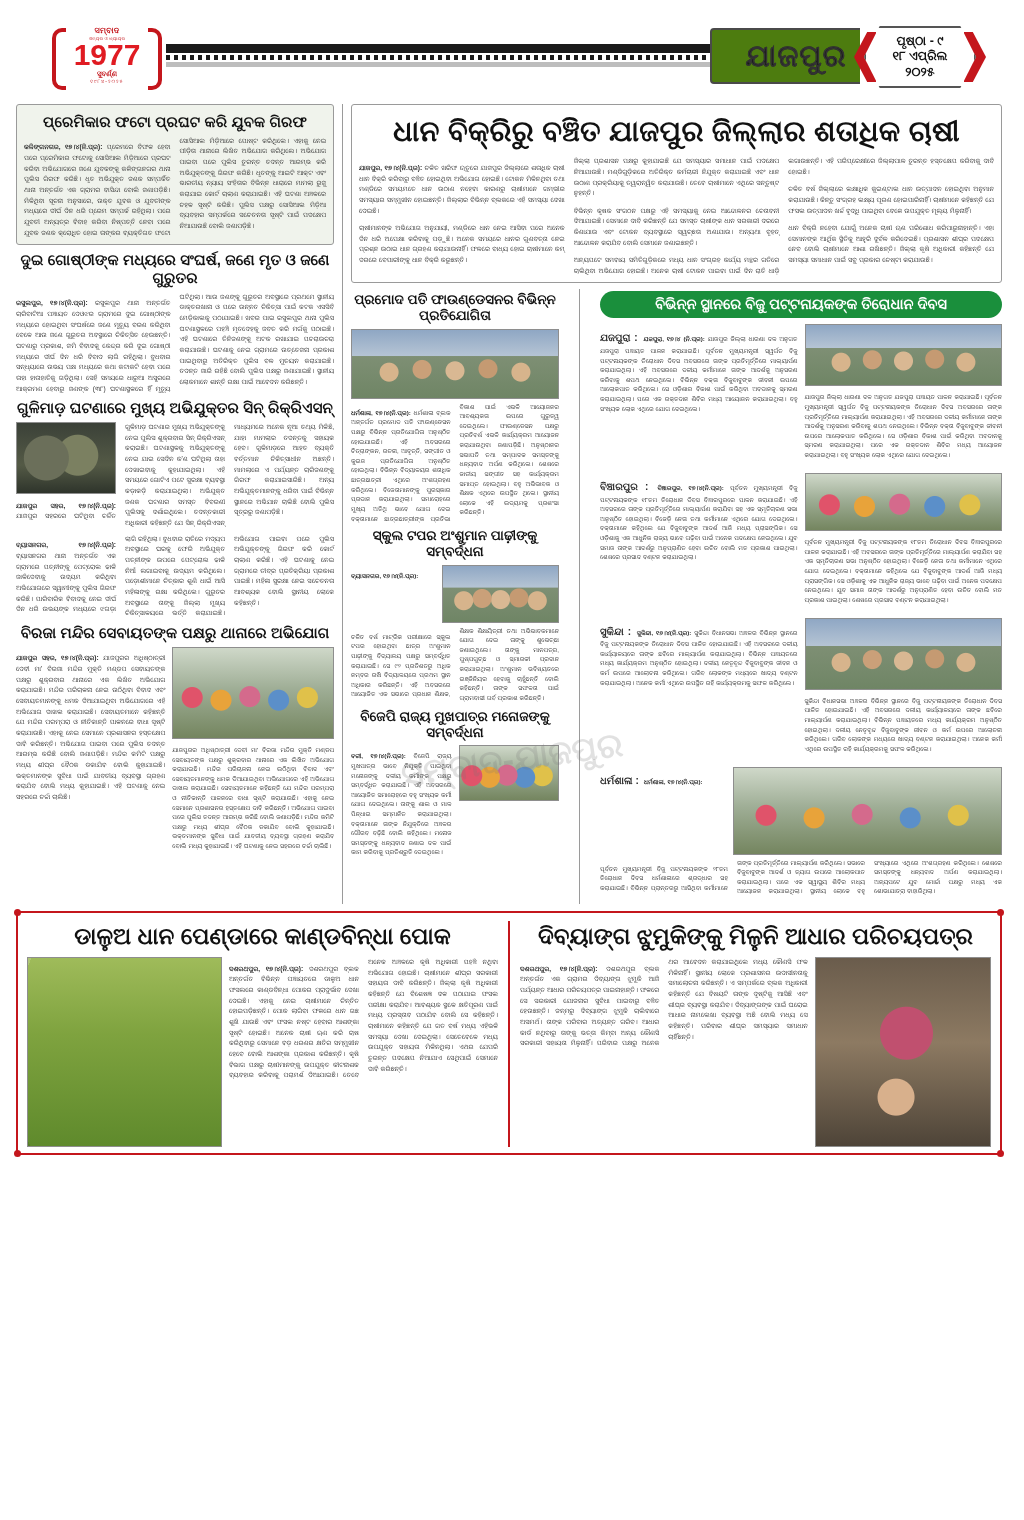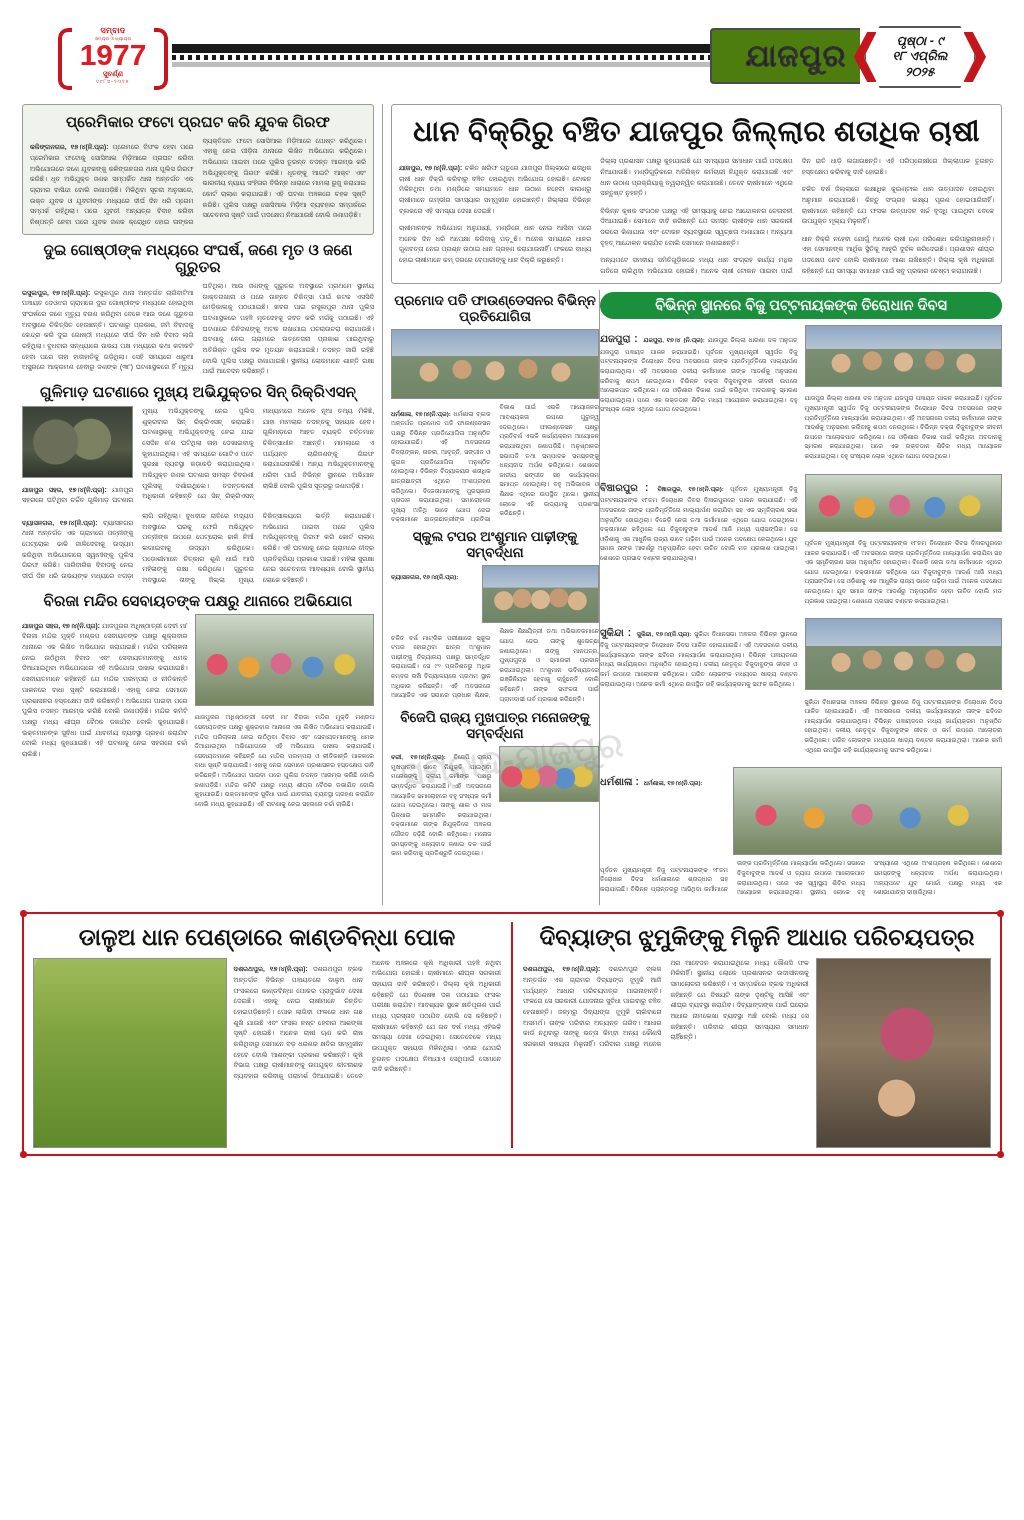--- a/index.html
+++ b/index.html
@@ -4,21 +4,21 @@
 <style>
   * { box-sizing: border-box; }
   html, body { margin:0; padding:0; }
   body {
     width:1024px; height:1520px;
     background:#ffffff;
     font-family:"Liberation Sans", sans-serif;
     color:#111;
     overflow:hidden;
   }
-  .page { position:relative; width:1024px; height:1520px; padding:14px 22px 10px 22px; }
+  .page { position:relative; width:1024px; height:1520px; padding:14px 22px 10px 16px; }
 
   
   .masthead { position:relative; height:84px; }
   .logo { position:absolute; left:36px; top:10px; width:110px; height:70px; text-align:center; }
   .logo .brk-l, .logo .brk-r {
     position:absolute; top:4px; width:14px; height:62px;
     border:4px solid #c4161c; }
   .logo .brk-l { left:0; border-right:none; border-radius:10px 0 0 10px; }
   .logo .brk-r { right:0; border-left:none; border-radius:0 10px 10px 0; }
   .logo .tiny-top { font-size:8px; color:#c4161c; font-weight:bold; letter-spacing:.3px; margin-top:2px;}
@@ -38,21 +38,21 @@
     background:#4d7c0f; border:2px solid #4a4a4a; border-radius:4px;
     display:flex; align-items:center; justify-content:center; padding:0 26px 0 18px;
   }
   .place-tag .name {
     font-size:30px; font-weight:bold; color:#1a1a1a; letter-spacing:1px;
     -webkit-text-stroke:0.4px #333;
   }
   .date-badge {
     position:absolute; right:22px; top:8px; width:120px; height:70px;
     display:flex; flex-direction:column; align-items:center; justify-content:center;
-    background:#fff; color:#111; text-align:center; line-height:1.25;font-style:italic;
+    background:#fff; color:#111; text-align:center; line-height:1.25;
   }
   .date-badge .lhex, .date-badge .rhex {
     position:absolute; top:10px; width:22px; height:50px; background:#c4161c;
   }
   .date-badge .lhex { left:-6px; clip-path:polygon(60% 0,100% 0,100% 100%,60% 100%,0 50%); }
   .date-badge .rhex { right:-6px; clip-path:polygon(0 0,40% 0,100% 50%,40% 100%,0 100%); }
   .date-badge .inner {
     position:relative; z-index:2; width:112px; height:62px; background:#fff;
     border:2px solid #555; clip-path:polygon(14% 0,86% 0,100% 50%,86% 100%,14% 100%,0 50%);
     display:flex; flex-direction:column; align-items:center; justify-content:center;
@@ -258,21 +258,21 @@
           </p>
           <p class="txt">ଚାଷୀମାନଙ୍କ ଅଭିଯୋଗ ଅନୁଯାୟୀ, ମଣ୍ଡିରେ ଧାନ ନେଇ ଆସିବା ପରେ ଅନେକ ଦିନ ଧରି ଅପେକ୍ଷା କରିବାକୁ ପଡ଼ୁଛି। ଅନେକ ସମୟରେ ଧାନର ଗୁଣବତ୍ତା ନେଇ ପ୍ରଶ୍ନ ଉଠାଇ ଧାନ ଗ୍ରହଣ କରାଯାଉନାହିଁ। ଫଳରେ ବାଧ୍ୟ ହୋଇ ଚାଷୀମାନେ କମ୍ ଦରରେ ବେପାରୀଙ୍କୁ ଧାନ ବିକ୍ରି କରୁଛନ୍ତି।</p>
           <p class="txt">ଜିଲ୍ଲା ପ୍ରଶାସନ ପକ୍ଷରୁ କୁହାଯାଇଛି ଯେ ସମସ୍ୟାର ସମାଧାନ ପାଇଁ ପଦକ୍ଷେପ ନିଆଯାଉଛି। ମଣ୍ଡିଗୁଡ଼ିକରେ ଅତିରିକ୍ତ କର୍ମଚାରୀ ନିଯୁକ୍ତ କରାଯାଇଛି ଏବଂ ଧାନ ଉଠାଣ ପ୍ରକ୍ରିୟାକୁ ତ୍ୱରାନ୍ୱିତ କରାଯାଉଛି। ତେବେ ଚାଷୀମାନେ ଏଥିରେ ସନ୍ତୁଷ୍ଟ ନୁହନ୍ତି।</p>
           <p class="txt">ବିଭିନ୍ନ କୃଷକ ସଂଗଠନ ପକ୍ଷରୁ ଏହି ସମସ୍ୟାକୁ ନେଇ ଆନ୍ଦୋଳନର ଚେତାବନୀ ଦିଆଯାଇଛି। ସେମାନେ ଦାବି କରିଛନ୍ତି ଯେ ସମସ୍ତ ଚାଷୀଙ୍କ ଧାନ ସରକାରୀ ଦରରେ କିଣାଯାଉ ଏବଂ ଟୋକନ ବ୍ୟବସ୍ଥାରେ ସ୍ୱଚ୍ଛତା ଅଣାଯାଉ। ଅନ୍ୟଥା ବୃହତ୍ ଆନ୍ଦୋଳନ କରାଯିବ ବୋଲି ସେମାନେ ଜଣାଇଛନ୍ତି।</p>
           <p class="txt">ଅନ୍ୟପଟେ ସମବାୟ ସମିତିଗୁଡ଼ିକରେ ମଧ୍ୟ ଧାନ ସଂଗ୍ରହ କାର୍ଯ୍ୟ ମନ୍ଥର ଗତିରେ ଚାଲିଥିବା ଅଭିଯୋଗ ହୋଇଛି। ଅନେକ ଚାଷୀ ଟୋକନ ପାଇବା ପାଇଁ ଦିନ ରାତି ଧାଡ଼ି ଲଗାଉଛନ୍ତି। ଏହି ପରିପ୍ରେକ୍ଷୀରେ ଜିଲ୍ଲାପାଳ ତୁରନ୍ତ ହସ୍ତକ୍ଷେପ କରିବାକୁ ଦାବି ହୋଇଛି।</p>
           <p class="txt">ଚଳିତ ବର୍ଷ ଜିଲ୍ଲାରେ ଲକ୍ଷାଧିକ କୁଇଣ୍ଟାଲ ଧାନ ଉତ୍ପାଦନ ହୋଇଥିବା ଅନୁମାନ କରାଯାଉଛି। କିନ୍ତୁ ସଂଗ୍ରହ ଲକ୍ଷ୍ୟ ପୂରଣ ହୋଇପାରିନାହିଁ। ଚାଷୀମାନେ କହିଛନ୍ତି ଯେ ଫସଲ ଉତ୍ପାଦନ ଖର୍ଚ୍ଚ ବୃଦ୍ଧି ପାଇଥିବା ବେଳେ ଉପଯୁକ୍ତ ମୂଲ୍ୟ ମିଳୁନାହିଁ।</p>
           <p class="txt">ଧାନ ବିକ୍ରି ନହେବା ଯୋଗୁଁ ଅନେକ ଚାଷୀ ଋଣ ପରିଶୋଧ କରିପାରୁନାହାନ୍ତି। ଏହା ସେମାନଙ୍କ ଆର୍ଥିକ ସ୍ଥିତିକୁ ଆହୁରି ଦୁର୍ବଳ କରିଦେଇଛି। ପ୍ରଶାସନ ଶୀଘ୍ର ପଦକ୍ଷେପ ନେବ ବୋଲି ଚାଷୀମାନେ ଆଶା ରଖିଛନ୍ତି। ଜିଲ୍ଲା କୃଷି ଅଧିକାରୀ କହିଛନ୍ତି ଯେ ସମସ୍ୟା ସମାଧାନ ପାଇଁ ସବୁ ପ୍ରକାର ଚେଷ୍ଟା କରାଯାଉଛି।</p>
         </div>
       </div>
 
-      <div style="display:flex; gap:0;">
+      <div style="display:flex; gap:20px;">
 
         <div class="col-mid">
 
           <div style="margin-bottom:5px;">
             <h3 class="head-sm">ପ୍ରମୋଦ ପତି ଫାଉଣ୍ଡେସନର ବିଭିନ୍ନ ପ୍ରତିଯୋଗିତା</h3>
             <div class="photo ph-people" style="width:100%;height:70px;margin-bottom:3px;"></div>
             <div class="body-2">
               <p class="txt dense">
                 <span class="lead">ଧର୍ମଶାଳା, ୧୭।୪(ନି.ପ୍ର):</span>
                 <span>ଧର୍ମଶାଳା ବ୍ଲକ ଅନ୍ତର୍ଗତ ପ୍ରମୋଦ ପତି ଫାଉଣ୍ଡେସନ ପକ୍ଷରୁ ବିଭିନ୍ନ ପ୍ରତିଯୋଗିତା ଅନୁଷ୍ଠିତ ହୋଇଯାଇଛି। ଏହି ଅବସରରେ ଚିତ୍ରାଙ୍କନ, ରଚନା, ଆବୃତ୍ତି, ସଙ୍ଗୀତ ଓ କୁଇଜ ପ୍ରତିଯୋଗିତା ଅନୁଷ୍ଠିତ ହୋଇଥିଲା। ବିଭିନ୍ନ ବିଦ୍ୟାଳୟର ଶତାଧିକ ଛାତ୍ରଛାତ୍ରୀ ଏଥିରେ ଅଂଶଗ୍ରହଣ କରିଥିଲେ। ବିଜେତାମାନଙ୍କୁ ପୁରସ୍କାର ପ୍ରଦାନ କରାଯାଇଥିଲା। ସମାରୋହରେ ମୁଖ୍ୟ ଅତିଥି ଭାବେ ଯୋଗ ଦେଇ ବକ୍ତାମାନେ ଛାତ୍ରଛାତ୍ରୀଙ୍କ ପ୍ରତିଭା ବିକାଶ ପାଇଁ ଏଭଳି ଆୟୋଜନର ଆବଶ୍ୟକତା ଉପରେ ଗୁରୁତ୍ୱ ଦେଇଥିଲେ। ଫାଉଣ୍ଡେସନ ପକ୍ଷରୁ ପ୍ରତିବର୍ଷ ଏଭଳି କାର୍ଯ୍ୟକ୍ରମ ଆୟୋଜନ କରାଯାଉଥିବା ଜଣାପଡ଼ିଛି। ଅନୁଷ୍ଠାନର ସଭାପତି ତଥା ସମ୍ପାଦକ ସମସ୍ତଙ୍କୁ ଧନ୍ୟବାଦ ଅର୍ପଣ କରିଥିଲେ। ଶେଷରେ ଜାତୀୟ ସଙ୍ଗୀତ ସହ କାର୍ଯ୍ୟକ୍ରମ ସମାପ୍ତ ହୋଇଥିଲା। ବହୁ ଅଭିଭାବକ ଓ ଶିକ୍ଷକ ଏଥିରେ ଉପସ୍ଥିତ ଥିଲେ। ସ୍ଥାନୀୟ ଲୋକେ ଏହି ଉଦ୍ୟମକୁ ପ୍ରଶଂସା କରିଛନ୍ତି।</span>

